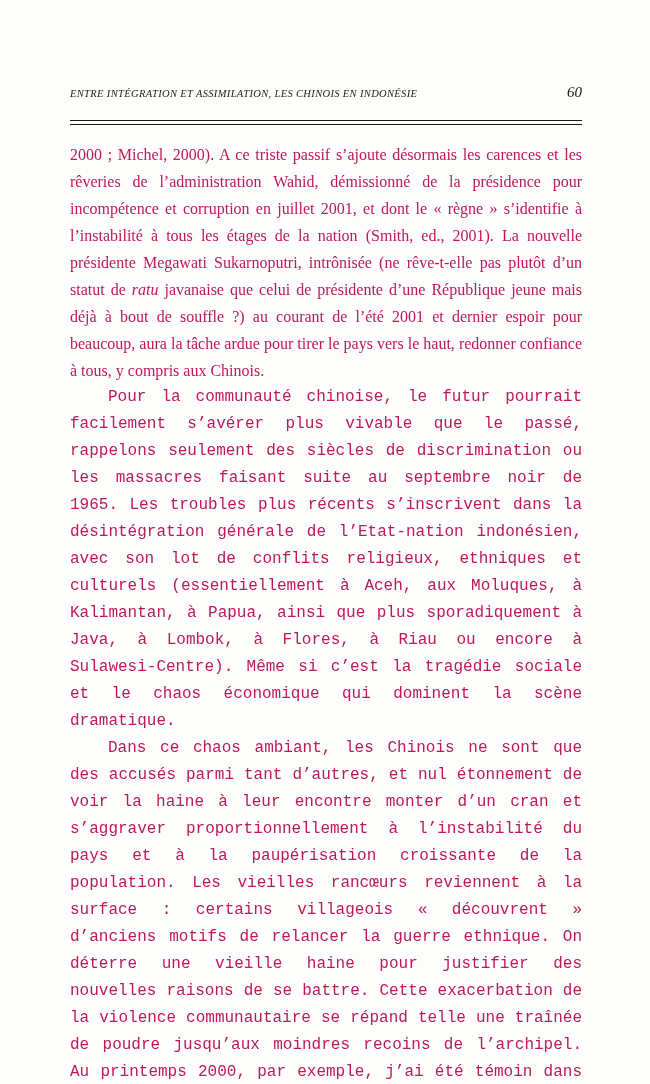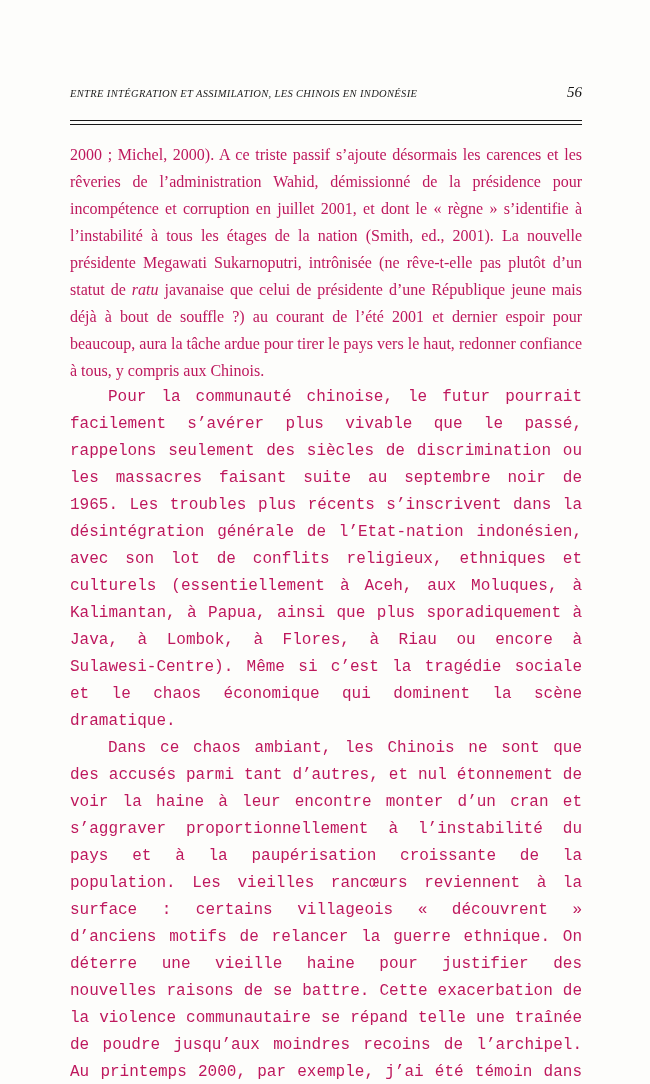--- a/index.html
+++ b/index.html
@@ -71,21 +71,21 @@
     width: 192px; border-top: 1.5px solid #1a1a1a; margin-top: 1px;
   }
 </style>
 </head>
 <body>
 
 <div class="page">
 
   <div class="header">
     <span class="running-title">ENTRE INTÉGRATION ET ASSIMILATION, LES CHINOIS EN INDONÉSIE</span>
-    <span class="page-number">56</span>
+    <span class="page-number">60</span>
   </div>
 
   <div class="header-rule"></div>
 
   <div class="body-text">
     <p class="para"><span>2000 ; Michel, 2000). A ce triste passif s’ajoute désormais les carences et les rêveries de l’administration Wahid, démissionné de la présidence pour incompétence et corruption en juillet 2001, et dont le « règne » s’identifie à l’instabilité à tous les étages de la nation (Smith, ed., 2001). La nouvelle présidente Megawati Sukarnoputri, intrônisée (ne rêve-t-elle pas plutôt d’un statut de </span><em>ratu</em><span> javanaise que celui de présidente d’une République jeune mais déjà à bout de souffle ?) au courant de l’été 2001 et dernier espoir pour beaucoup, aura la tâche ardue pour tirer le pays vers le haut, redonner confiance à tous, y compris aux Chinois.</span></p>
     <p class="para indent"><span>Pour la communauté chinoise, le futur pourrait facilement s’avérer plus vivable que le passé, rappelons seulement des siècles de discrimination ou les massacres faisant suite au septembre noir de 1965. Les troubles plus récents s’inscrivent dans la désintégration générale de l’Etat-nation indonésien, avec son lot de conflits religieux, ethniques et culturels (essentiellement à Aceh, aux Moluques, à Kalimantan, à Papua, ainsi que plus sporadiquement à Java, à Lombok, à Flores, à Riau ou encore à Sulawesi-Centre). Même si c’est la tragédie sociale et le chaos économique qui dominent la scène dramatique.</span></p>
     <p class="para indent"><span>Dans ce chaos ambiant, les Chinois ne sont que des accusés parmi tant d’autres, et nul étonnement de voir la haine à leur encontre monter d’un cran et s’aggraver proportionnellement à l’instabilité du pays et à la paupérisation croissante de la population. Les vieilles rancœurs reviennent à la surface : certains villageois « découvrent » d’anciens motifs de relancer la guerre ethnique. On déterre une vieille haine pour justifier des nouvelles raisons de se battre. Cette exacerbation de la violence communautaire se répand telle une traînée de poudre jusqu’aux moindres recoins de l’archipel. Au printemps 2000, par exemple, j’ai été témoin dans des zones différentes (Lombok, Sulawesi et même Sumba) de trois cas concernant des familles tentant justement de raviver ces haines de l’Autre. Ces situations tendues ne sont pas directement imputables au président Abdurrahman Wahid (alias Gus Dur), mais les villageois en guerre contre la misère considèrent souvent qu’il est </span><em>LE</em><span> responsable de tout ce drame, et donc également des émeutes et</span></p>
   </div>
 

